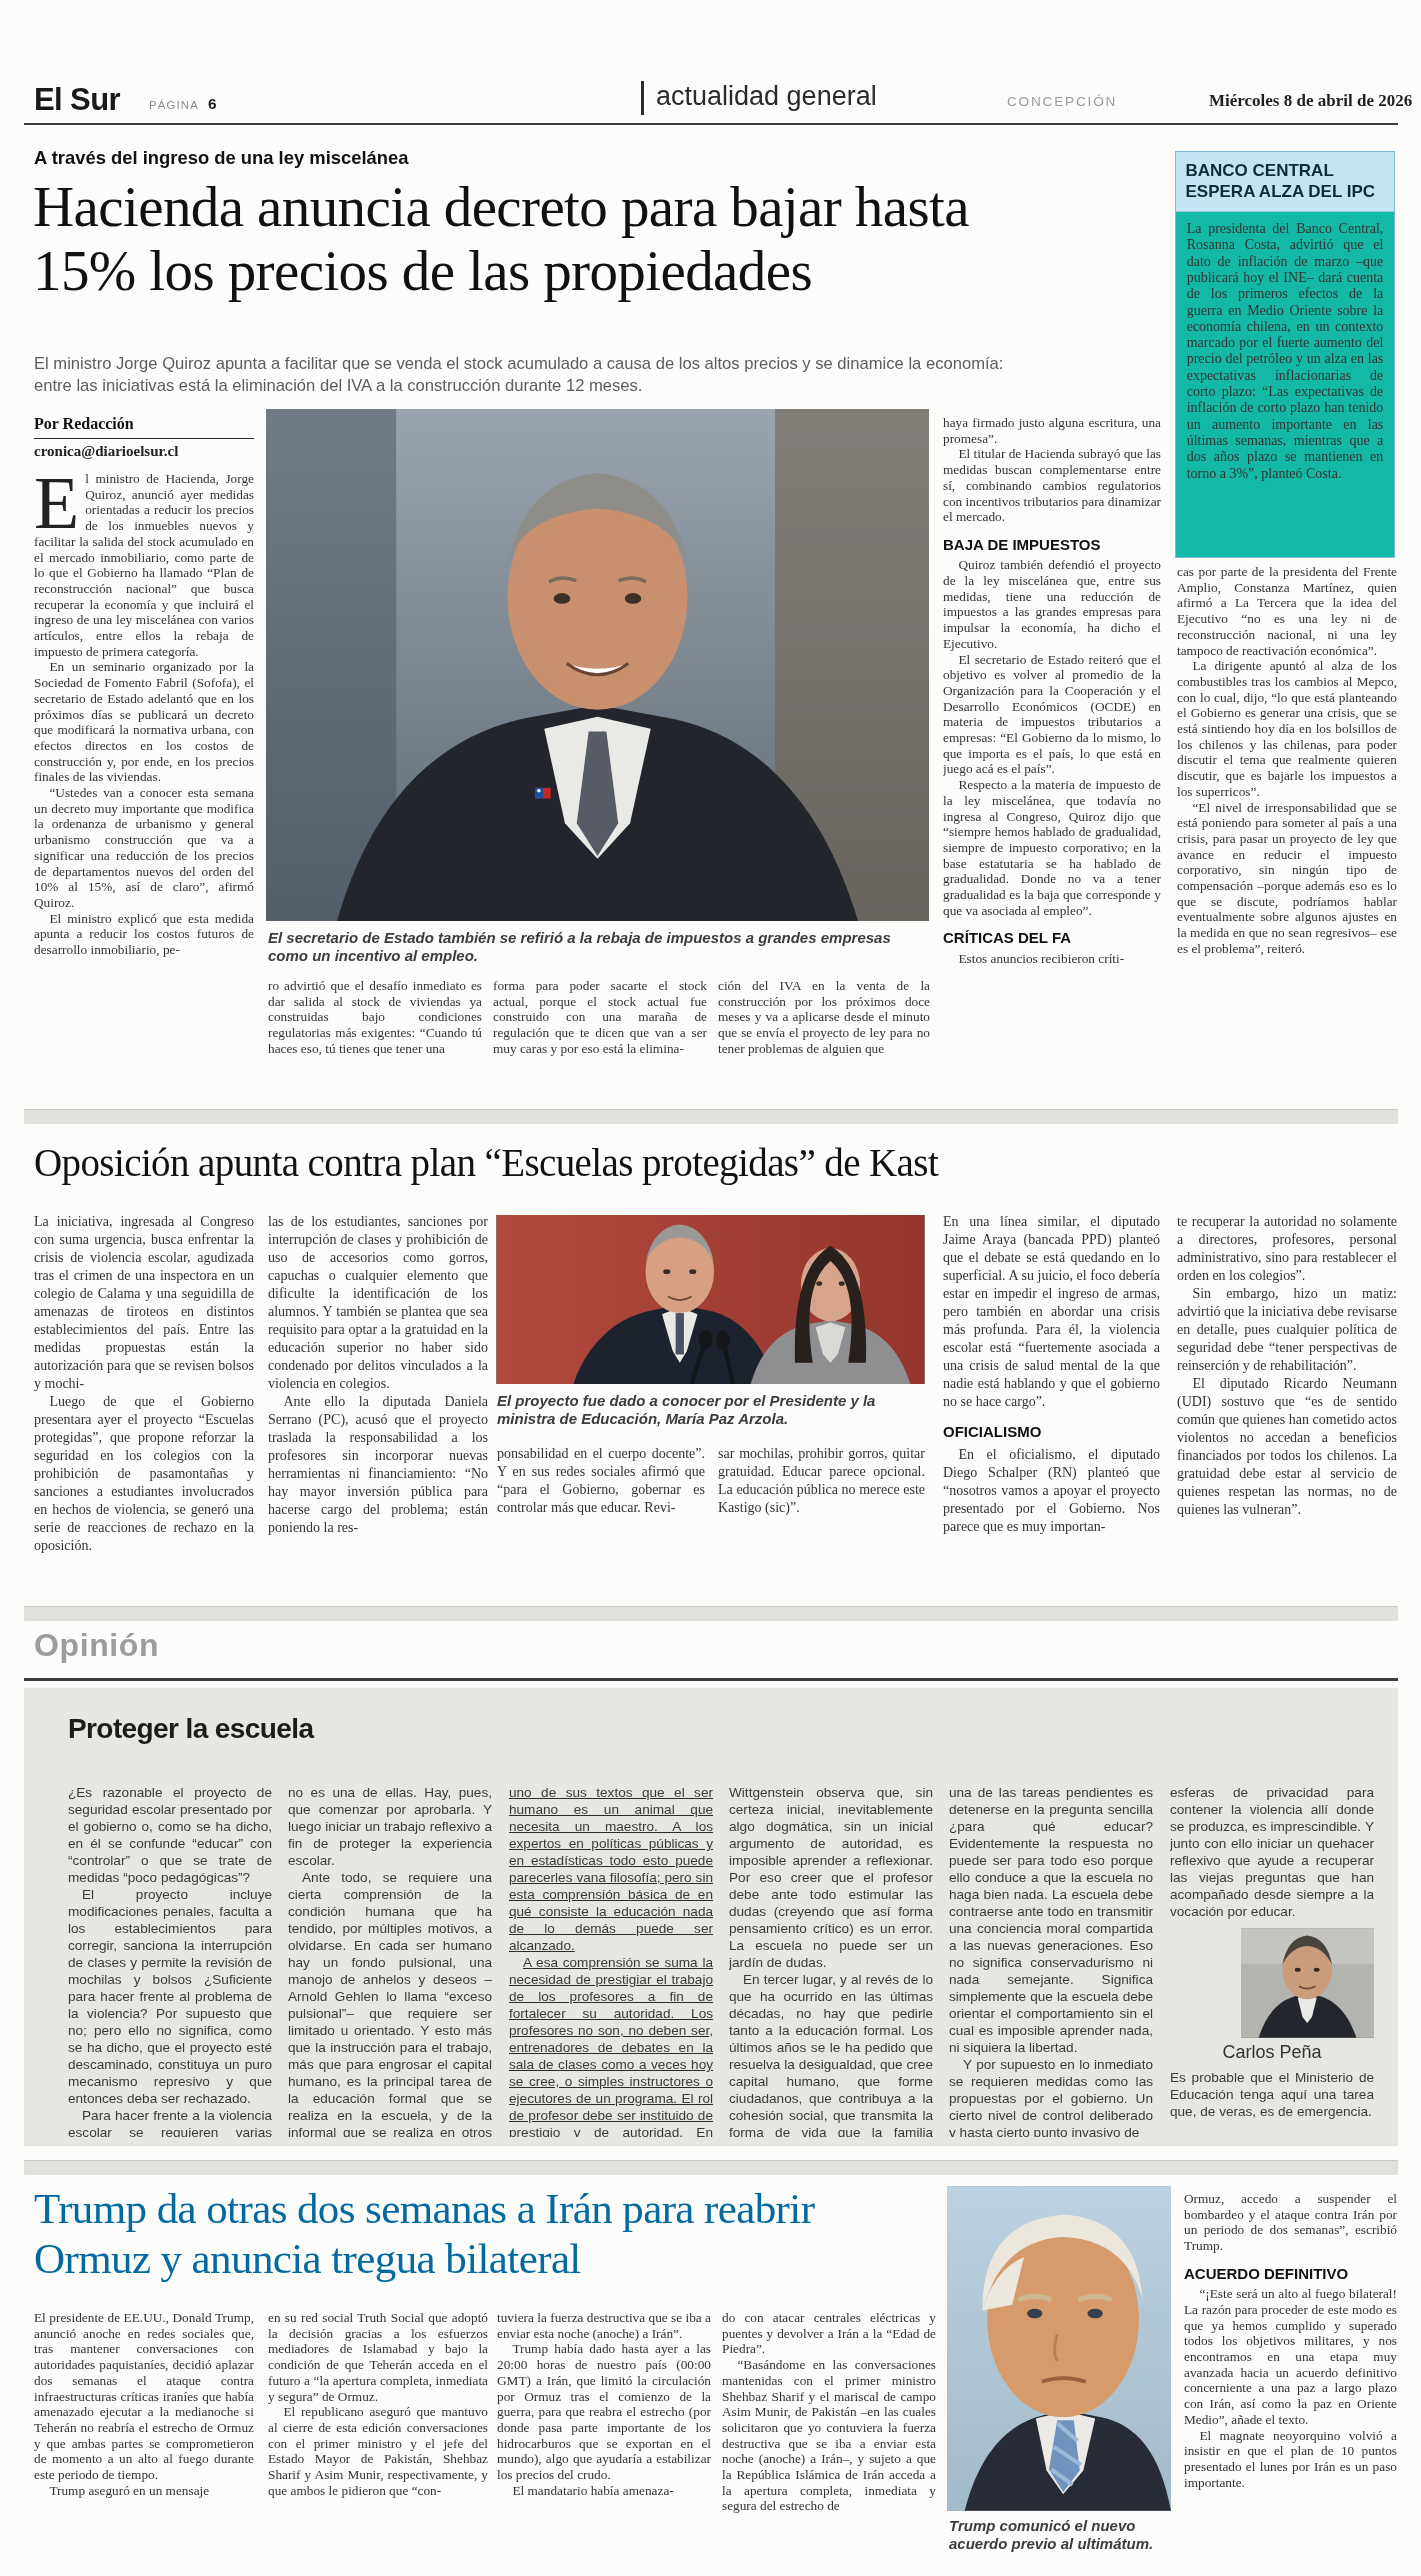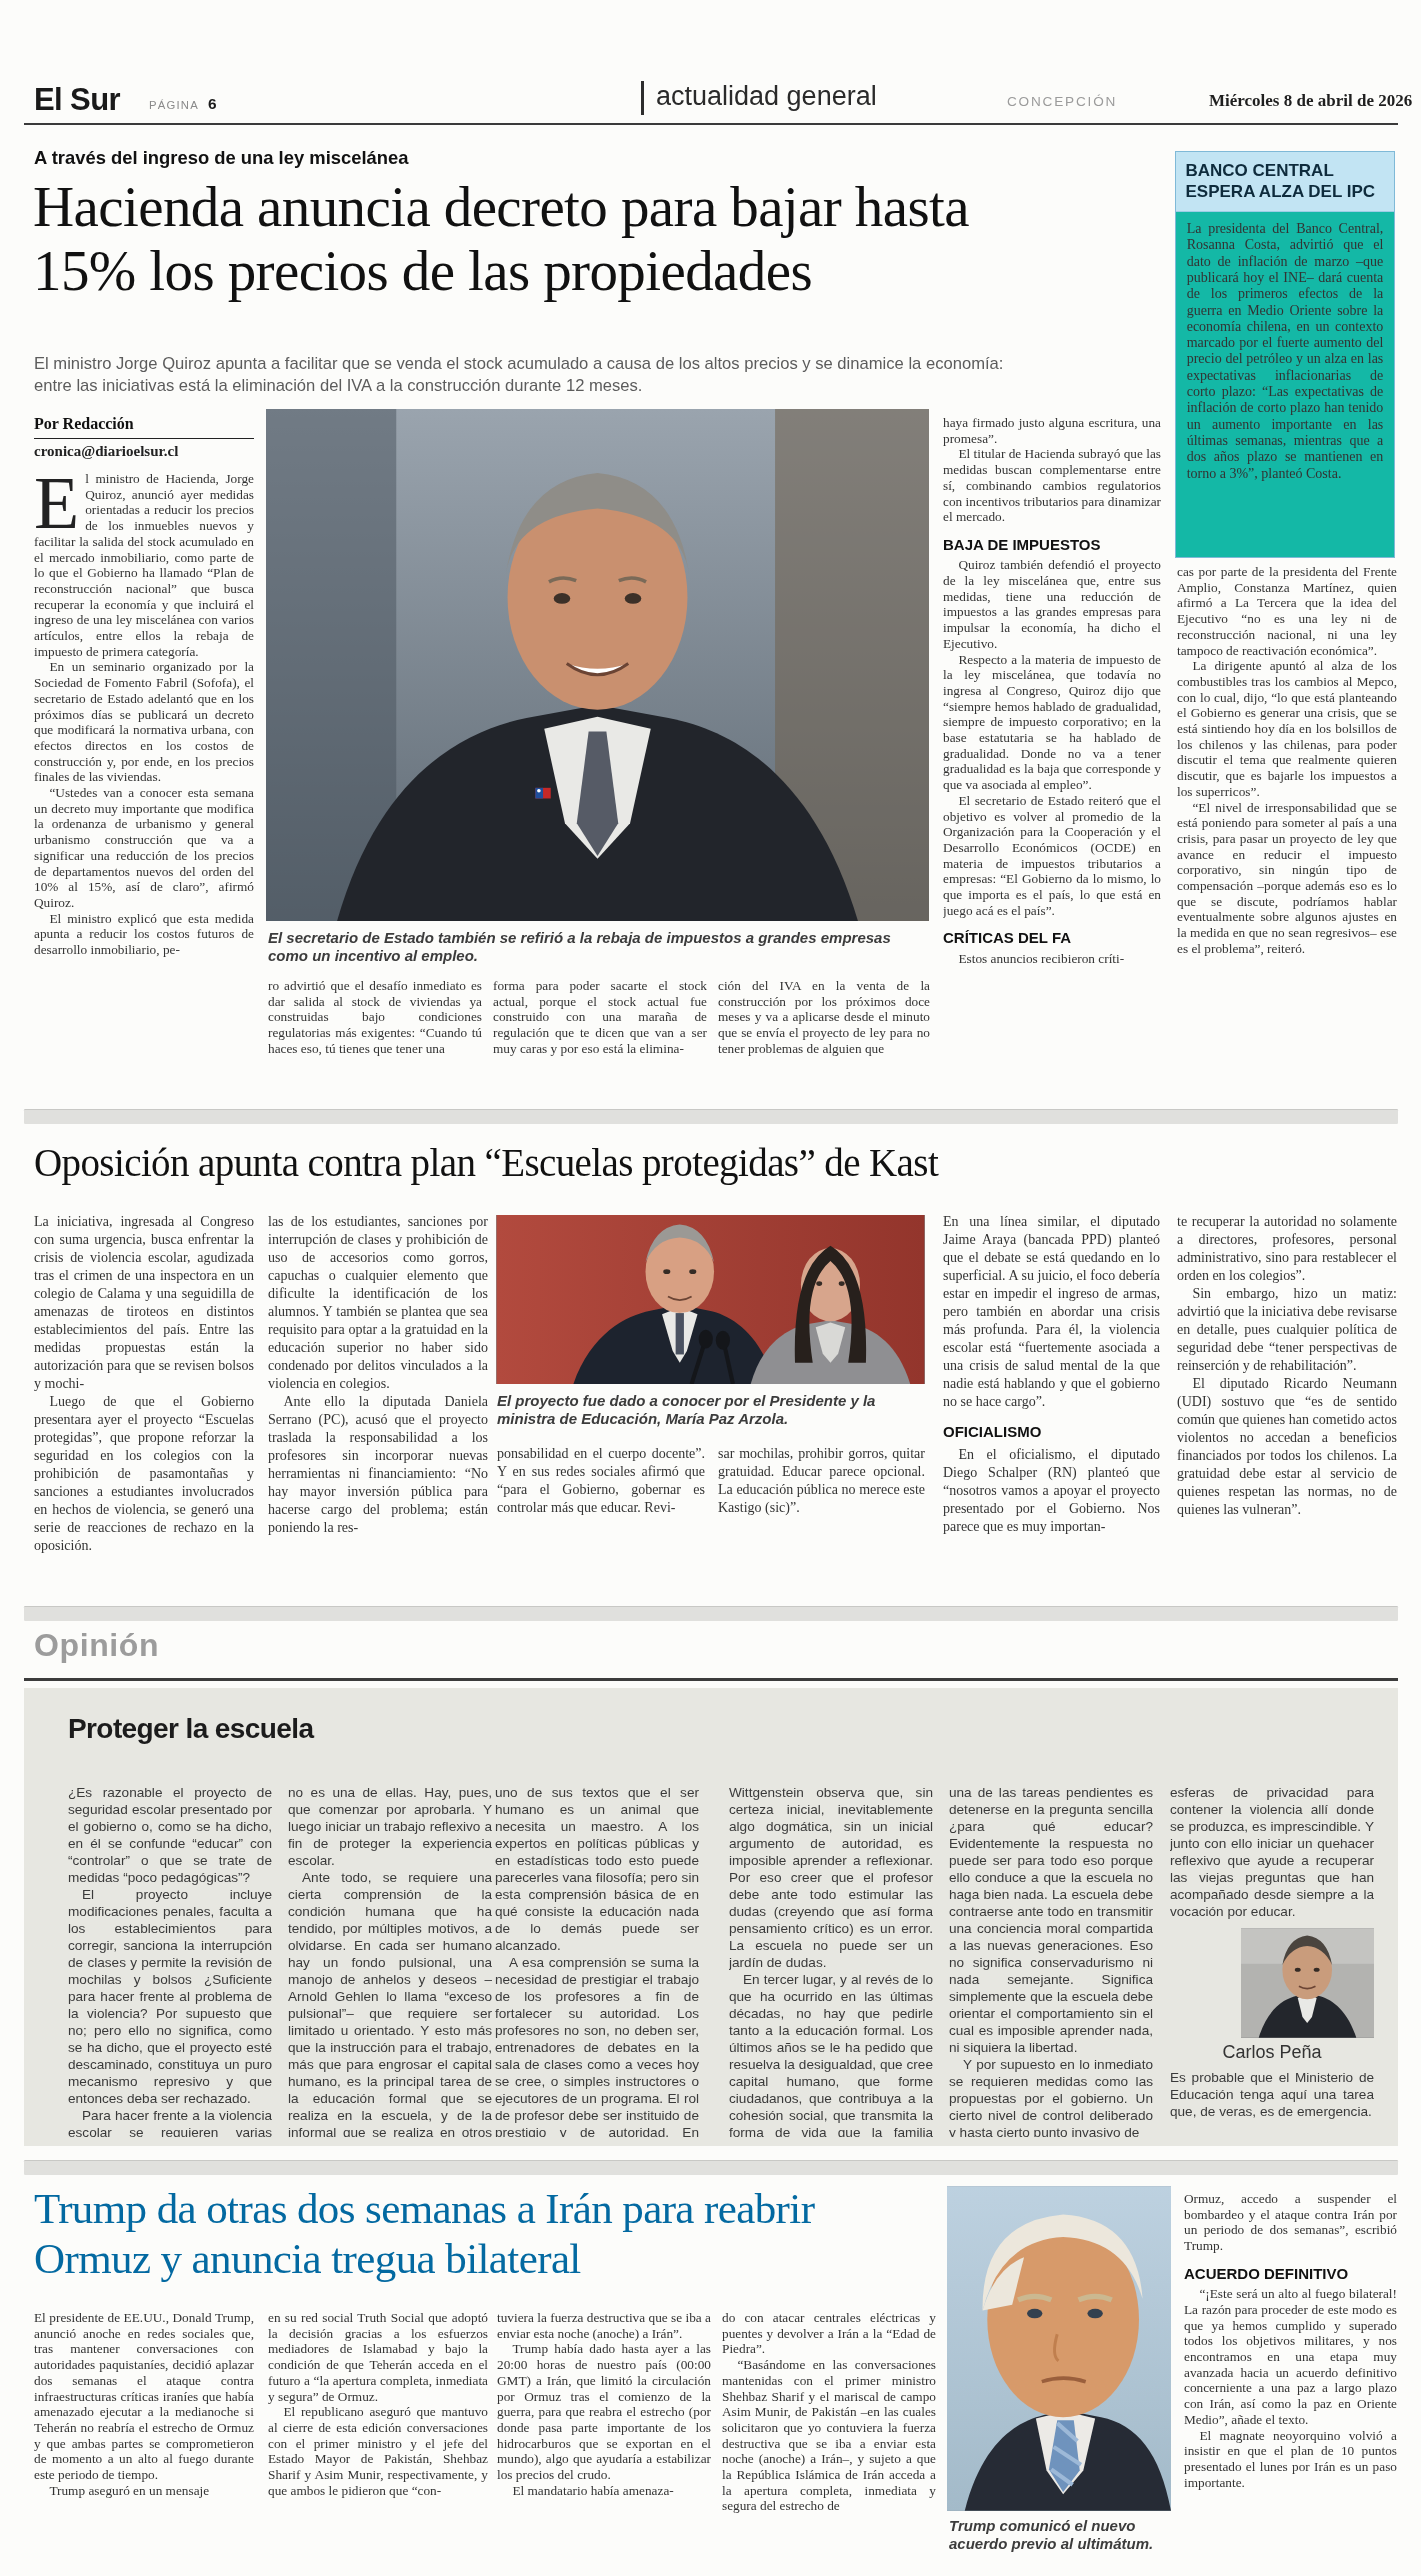--- a/index.html
+++ b/index.html
@@ -125,22 +125,22 @@
 </div>
 <div class="abs col body-a1" style="left:718px;top:978px;width:212px;height:126px;">
   <p>ción del IVA en la venta de la construcción por los próximos doce meses y va a aplicarse desde el minuto que se envía el proyecto de ley para no tener problemas de alguien que</p>
 </div>
 
 <div class="abs col body-a1" style="left:943px;top:415px;width:218px;height:689px;">
   <p>haya firmado justo alguna escritura, una promesa”.</p>
   <p>El titular de Hacienda subrayó que las medidas buscan complementarse entre sí, combinando cambios regulatorios con incentivos tributarios para dinamizar el mercado.</p>
   <p class="colsub">BAJA DE IMPUESTOS</p>
   <p style="text-indent:15.4px;">Quiroz también defendió el proyecto de la ley miscelánea que, entre sus medidas, tiene una reducción de impuestos a las grandes empresas para impulsar la economía, ha dicho el Ejecutivo.</p>
+  <p>El secretario de Estado reiteró que el objetivo es volver al promedio de la Organización para la Cooperación y el Desarrollo Económicos (OCDE) en materia de impuestos tributarios a empresas: “El Gobierno da lo mismo, lo que importa es el país, lo que está en juego acá es el país”.</p>
   <p>Respecto a la materia de impuesto de la ley miscelánea, que todavía no ingresa al Congreso, Quiroz dijo que “siempre hemos hablado de gradualidad, siempre de impuesto corporativo; en la base estatutaria se ha hablado de gradualidad. Donde no va a tener gradualidad es la baja que corresponde y que va asociada al empleo”.</p>
-  <p>El secretario de Estado reiteró que el objetivo es volver al promedio de la Organización para la Cooperación y el Desarrollo Económicos (OCDE) en materia de impuestos tributarios a empresas: “El Gobierno da lo mismo, lo que importa es el país, lo que está en juego acá es el país”.</p>
   <p class="colsub">CRÍTICAS DEL FA</p>
   <p style="text-indent:15.4px;">Estos anuncios recibieron críti-</p>
 </div>
 
 <div class="abs col body-a1" style="left:1177px;top:564px;width:220px;height:540px;">
   <p>cas por parte de la presidenta del Frente Amplio, Constanza Martínez, quien afirmó a La Tercera que la idea del Ejecutivo “no es una ley ni de reconstrucción nacional, ni una ley tampoco de reactivación económica”.</p>
   <p>La dirigente apuntó al alza de los combustibles tras los cambios al Mepco, con lo cual, dijo, “lo que está planteando el Gobierno es generar una crisis, que se está sintiendo hoy día en los bolsillos de los chilenos y las chilenas, para poder discutir el tema que realmente quieren discutir, que es bajarle los impuestos a los superricos”.</p>
   <p>“El nivel de irresponsabilidad que se está poniendo para someter al país a una crisis, para pasar un proyecto de ley que avance en reducir el impuesto corporativo, sin ningún tipo de compensación –porque además eso es lo que se discute, podríamos hablar eventualmente sobre algunos ajustes en la medida en que no sean regresivos– ese es el problema”, reiteró.</p>
 </div>
 
@@ -223,21 +223,21 @@
 
 <div class="abs col body-op" style="left:68px;top:1784px;width:204px;height:353px;">
   <p>¿Es razonable el proyecto de seguridad escolar presentado por el gobierno o, como se ha dicho, en él se confunde “educar” con “controlar” o que se trate de medidas “poco pedagógicas”?</p>
   <p>El proyecto incluye modificaciones penales, faculta a los establecimientos para corregir, sanciona la interrupción de clases y permite la revisión de mochilas y bolsos ¿Suficiente para hacer frente al problema de la violencia? Por supuesto que no; pero ello no significa, como se ha dicho, que el proyecto esté descaminado, constituya un puro mecanismo represivo y que entonces deba ser rechazado.</p>
   <p>Para hacer frente a la violencia escolar se requieren varias medidas y la propuesta por el gobier-</p>
 </div>
 <div class="abs col body-op" style="left:288px;top:1784px;width:204px;height:353px;">
   <p>no es una de ellas. Hay, pues, que comenzar por aprobarla. Y luego iniciar un trabajo reflexivo a fin de proteger la experiencia escolar.</p>
   <p>Ante todo, se requiere una cierta comprensión de la condición humana que ha tendido, por múltiples motivos, a olvidarse. En cada ser humano hay un fondo pulsional, una manojo de anhelos y deseos –Arnold Gehlen lo llama “exceso pulsional”– que requiere ser limitado u orientado. Y esto más que la instrucción para el trabajo, más que para engrosar el capital humano, es la principal tarea de la educación formal que se realiza en la escuela, y de la informal que se realiza en otros múltiples grupos e interacciones. Esta es la razón de porqué Kant observa en</p>
 </div>
-<div class="abs col body-op" style="left:495px;top:1784px;width:204px;height:353px;">
+<div class="abs col body-op" style="left:509px;top:1784px;width:204px;height:353px;text-decoration:underline;">
   <p>uno de sus textos que el ser humano es un animal que necesita un maestro. A los expertos en políticas públicas y en estadísticas todo esto puede parecerles vana filosofía; pero sin esta comprensión básica de en qué consiste la educación nada de lo demás puede ser alcanzado.</p>
   <p>A esa comprensión se suma la necesidad de prestigiar el trabajo de los profesores a fin de fortalecer su autoridad. Los profesores no son, no deben ser, entrenadores de debates en la sala de clases como a veces hoy se cree, o simples instructores o ejecutores de un programa. El rol de profesor debe ser instituido de prestigio y de autoridad. En Sobre la certeza (un texto breve y póstumo)</p>
 </div>
 <div class="abs col body-op" style="left:729px;top:1784px;width:204px;height:353px;">
   <p>Wittgenstein observa que, sin certeza inicial, inevitablemente algo dogmática, sin un inicial argumento de autoridad, es imposible aprender a reflexionar. Por eso creer que el profesor debe ante todo estimular las dudas (creyendo que así forma pensamiento crítico) es un error. La escuela no puede ser un jardín de dudas.</p>
   <p>En tercer lugar, y al revés de lo que ha ocurrido en las últimas décadas, no hay que pedirle tanto a la educación formal. Los últimos años se le ha pedido que resuelva la desigualdad, que cree capital humano, que forme ciudadanos, que contribuya a la cohesión social, que transmita la forma de vida que la familia prefiere. La escuela no puede hacer todo eso y</p>
 </div>
 <div class="abs col body-op" style="left:949px;top:1784px;width:204px;height:353px;">
   <p>una de las tareas pendientes es detenerse en la pregunta sencilla ¿para qué educar? Evidentemente la respuesta no puede ser para todo eso porque ello conduce a que la escuela no haga bien nada. La escuela debe contraerse ante todo en transmitir una conciencia moral compartida a las nuevas generaciones. Eso no significa conservadurismo ni nada semejante. Significa simplemente que la escuela debe orientar el comportamiento sin el cual es imposible aprender nada, ni siquiera la libertad.</p>
   <p>Y por supuesto en lo inmediato se requieren medidas como las propuestas por el gobierno. Un cierto nivel de control deliberado y hasta cierto punto invasivo de</p>

